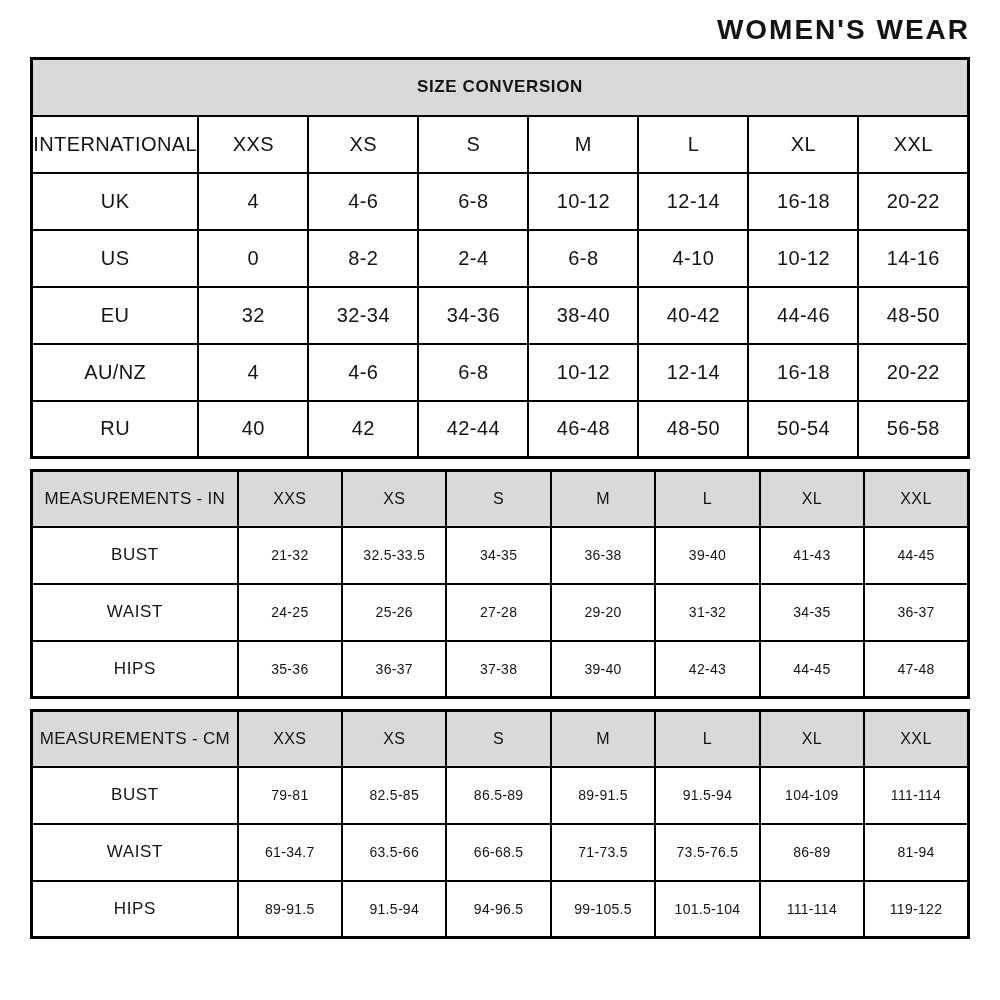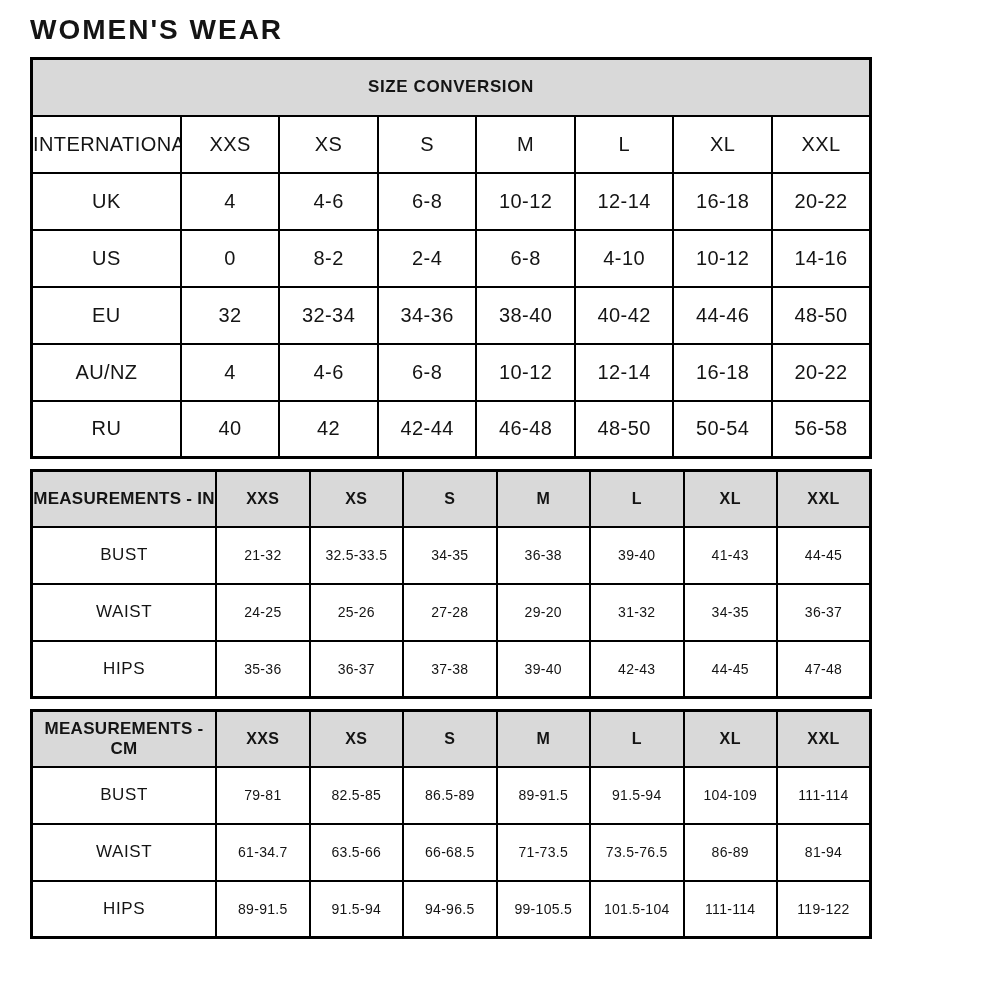--- a/index.html
+++ b/index.html
@@ -11,31 +11,31 @@
     font-family: "Liberation Sans", sans-serif;
     color: #141414;
     -webkit-font-smoothing: antialiased;
   }
   .page {
     width: 940px;
     margin: 0 auto;
     padding-top: 12px;
   }
   .page-title {
-    text-align: left;
+    text-align: right;
     font-size: 28px;
     font-weight: 600;
     letter-spacing: 2px;
     line-height: 36px;
     margin: 0 0 9px 0;
   }
   table {
     border-collapse: collapse;
     table-layout: fixed;
-    width: 842px;
+    width: 940px;
     border: 3px solid #000000;
     background: #ffffff;
   }
   td {
     border: 2px solid #000000;
     text-align: center;
     vertical-align: middle;
     padding: 0;
     overflow: hidden;
   }
@@ -51,21 +51,21 @@
     letter-spacing: 0.6px;
   }
   .t1 tr { height: 57px; }
   .t1 td { font-size: 20px; letter-spacing: 0.4px; }
 
   
   .tm col.label-col { width: 22%; }
   .tm tr.head { height: 56px; }
   .tm tr.head td {
     background: #d9d9d9;
-    font-weight: 700;
+    font-weight: 400;
     letter-spacing: 0.4px;
     font-size: 16px;
   }
   .tm tr.head td.row-label { font-size: 17px; letter-spacing: 0.3px; }
   .tm tr { height: 57px; }
   .tm td { font-size: 14px; letter-spacing: 0.3px; }
   .tm td.row-label { font-size: 17px; letter-spacing: 0.6px; }
 
   .band-cell, .head-cell, .row-label, .value-cell { user-select: none; }
 </style>

